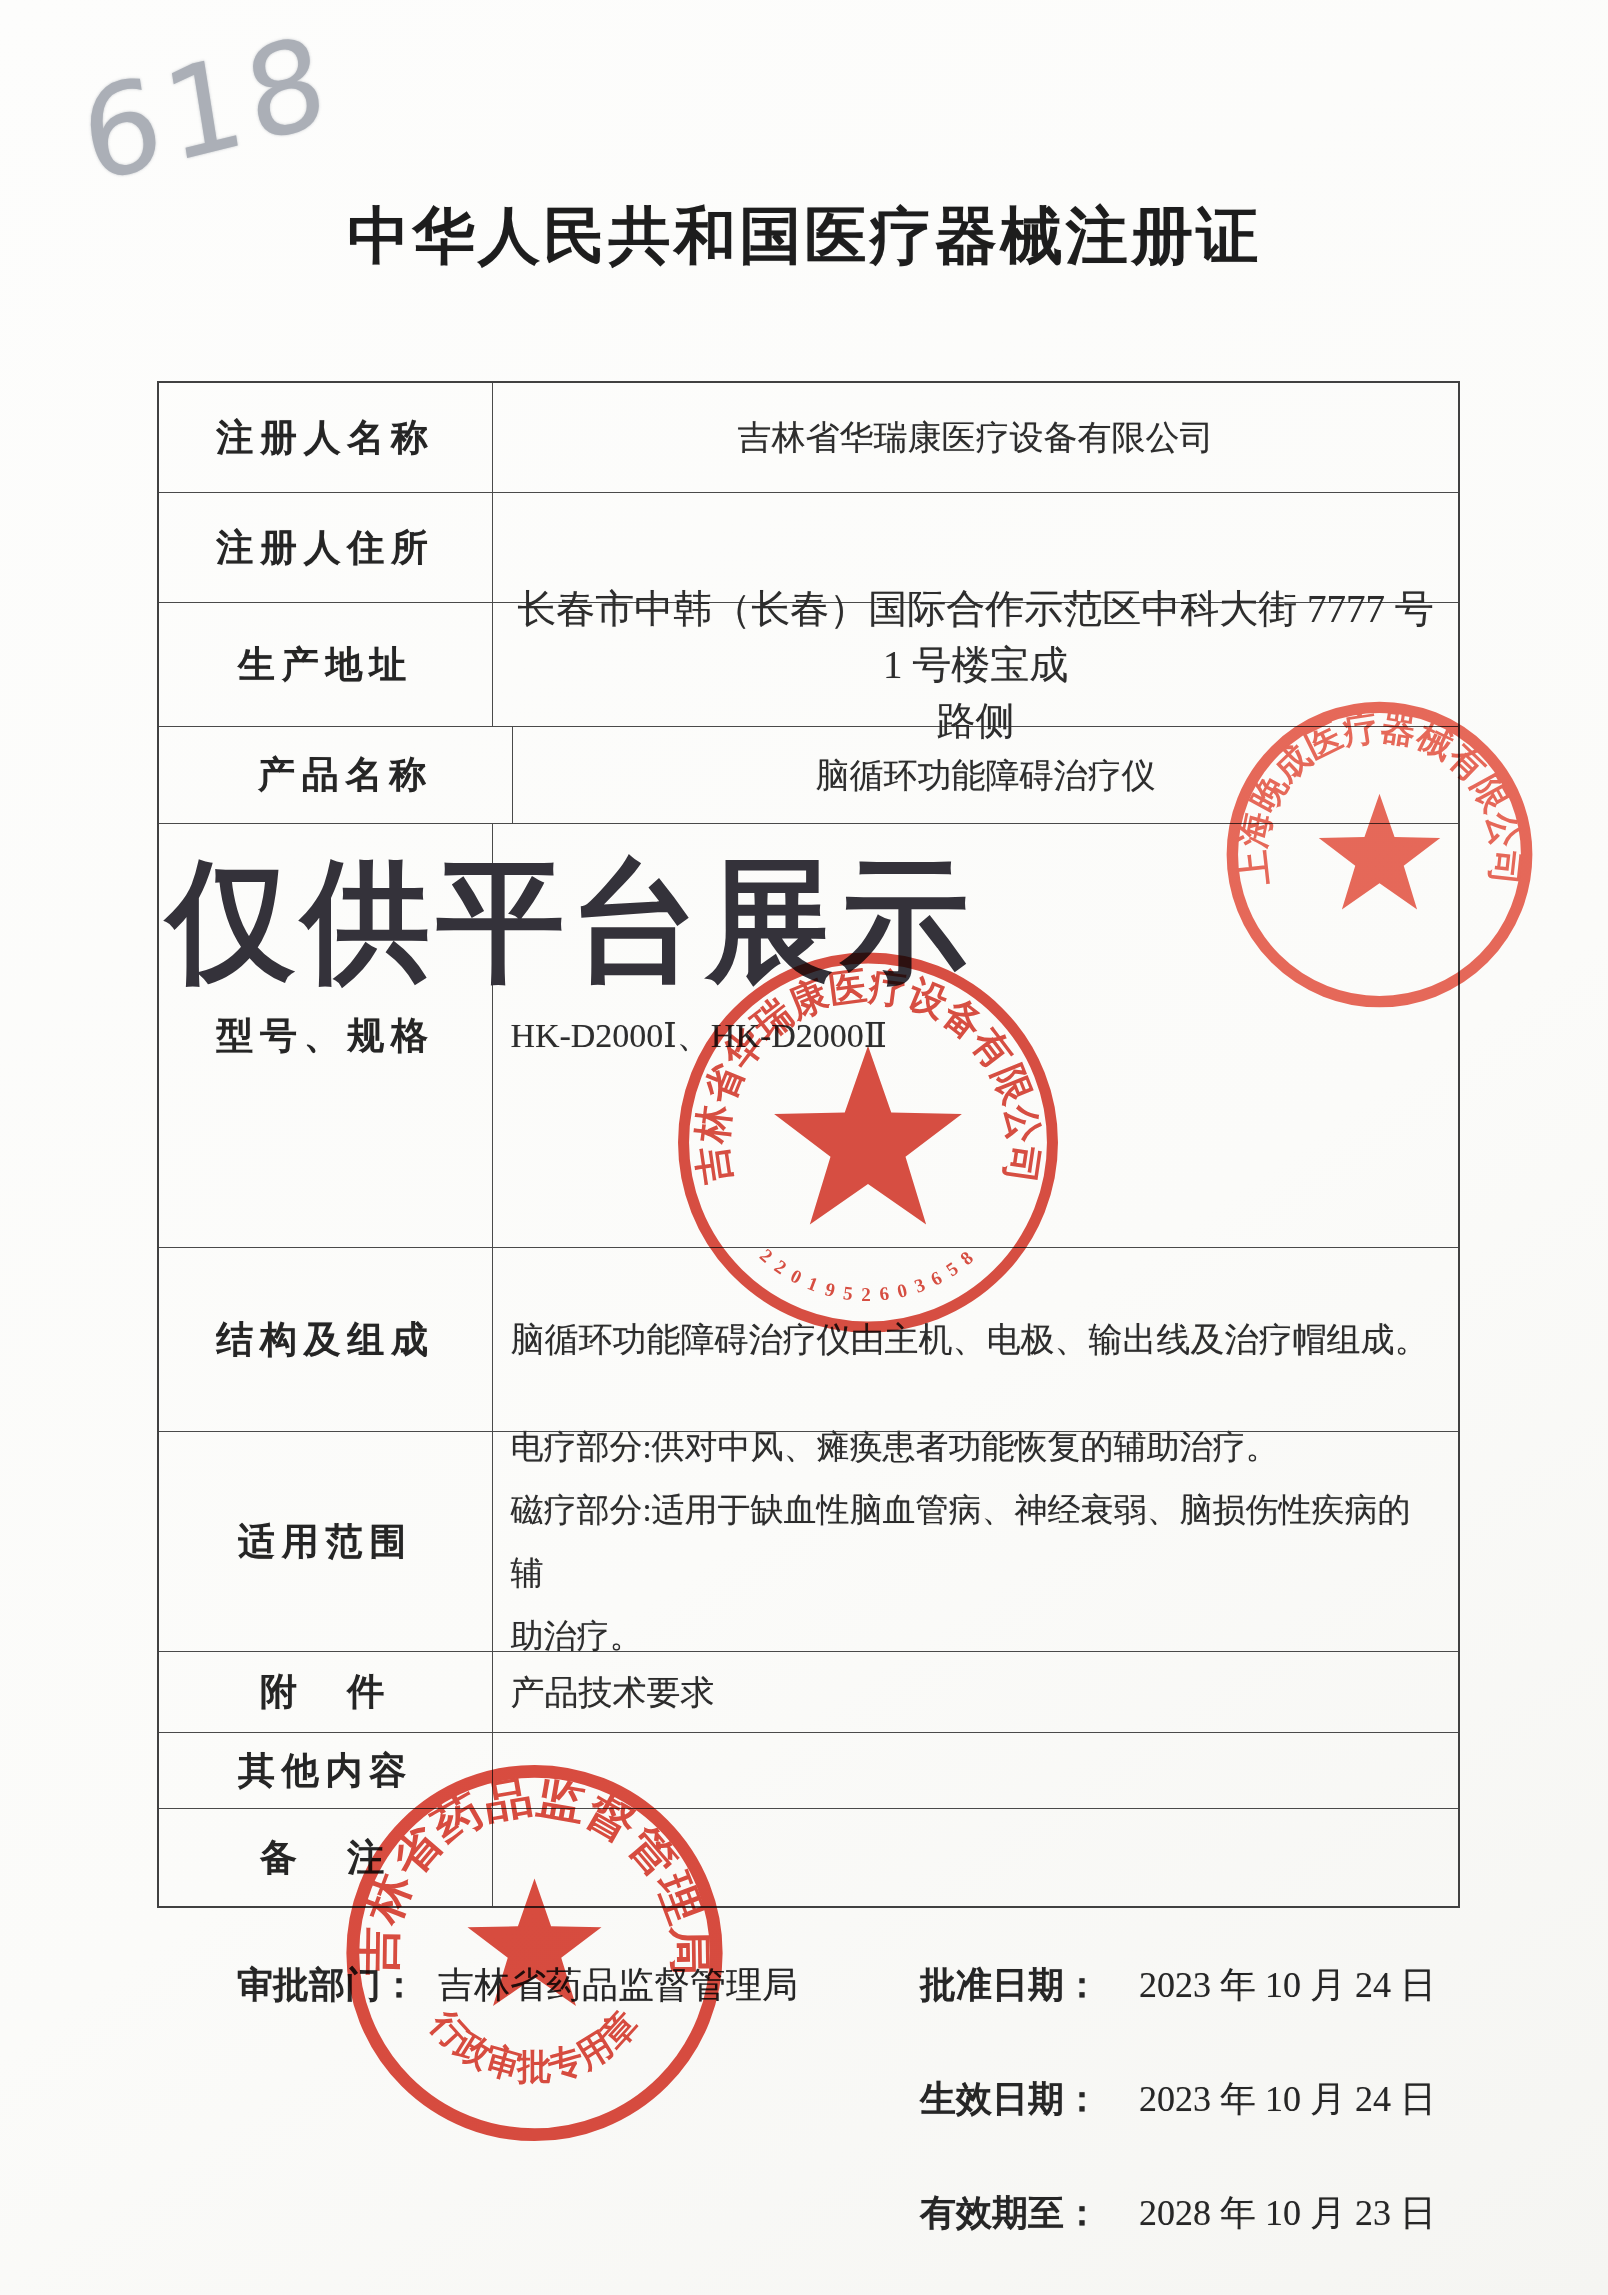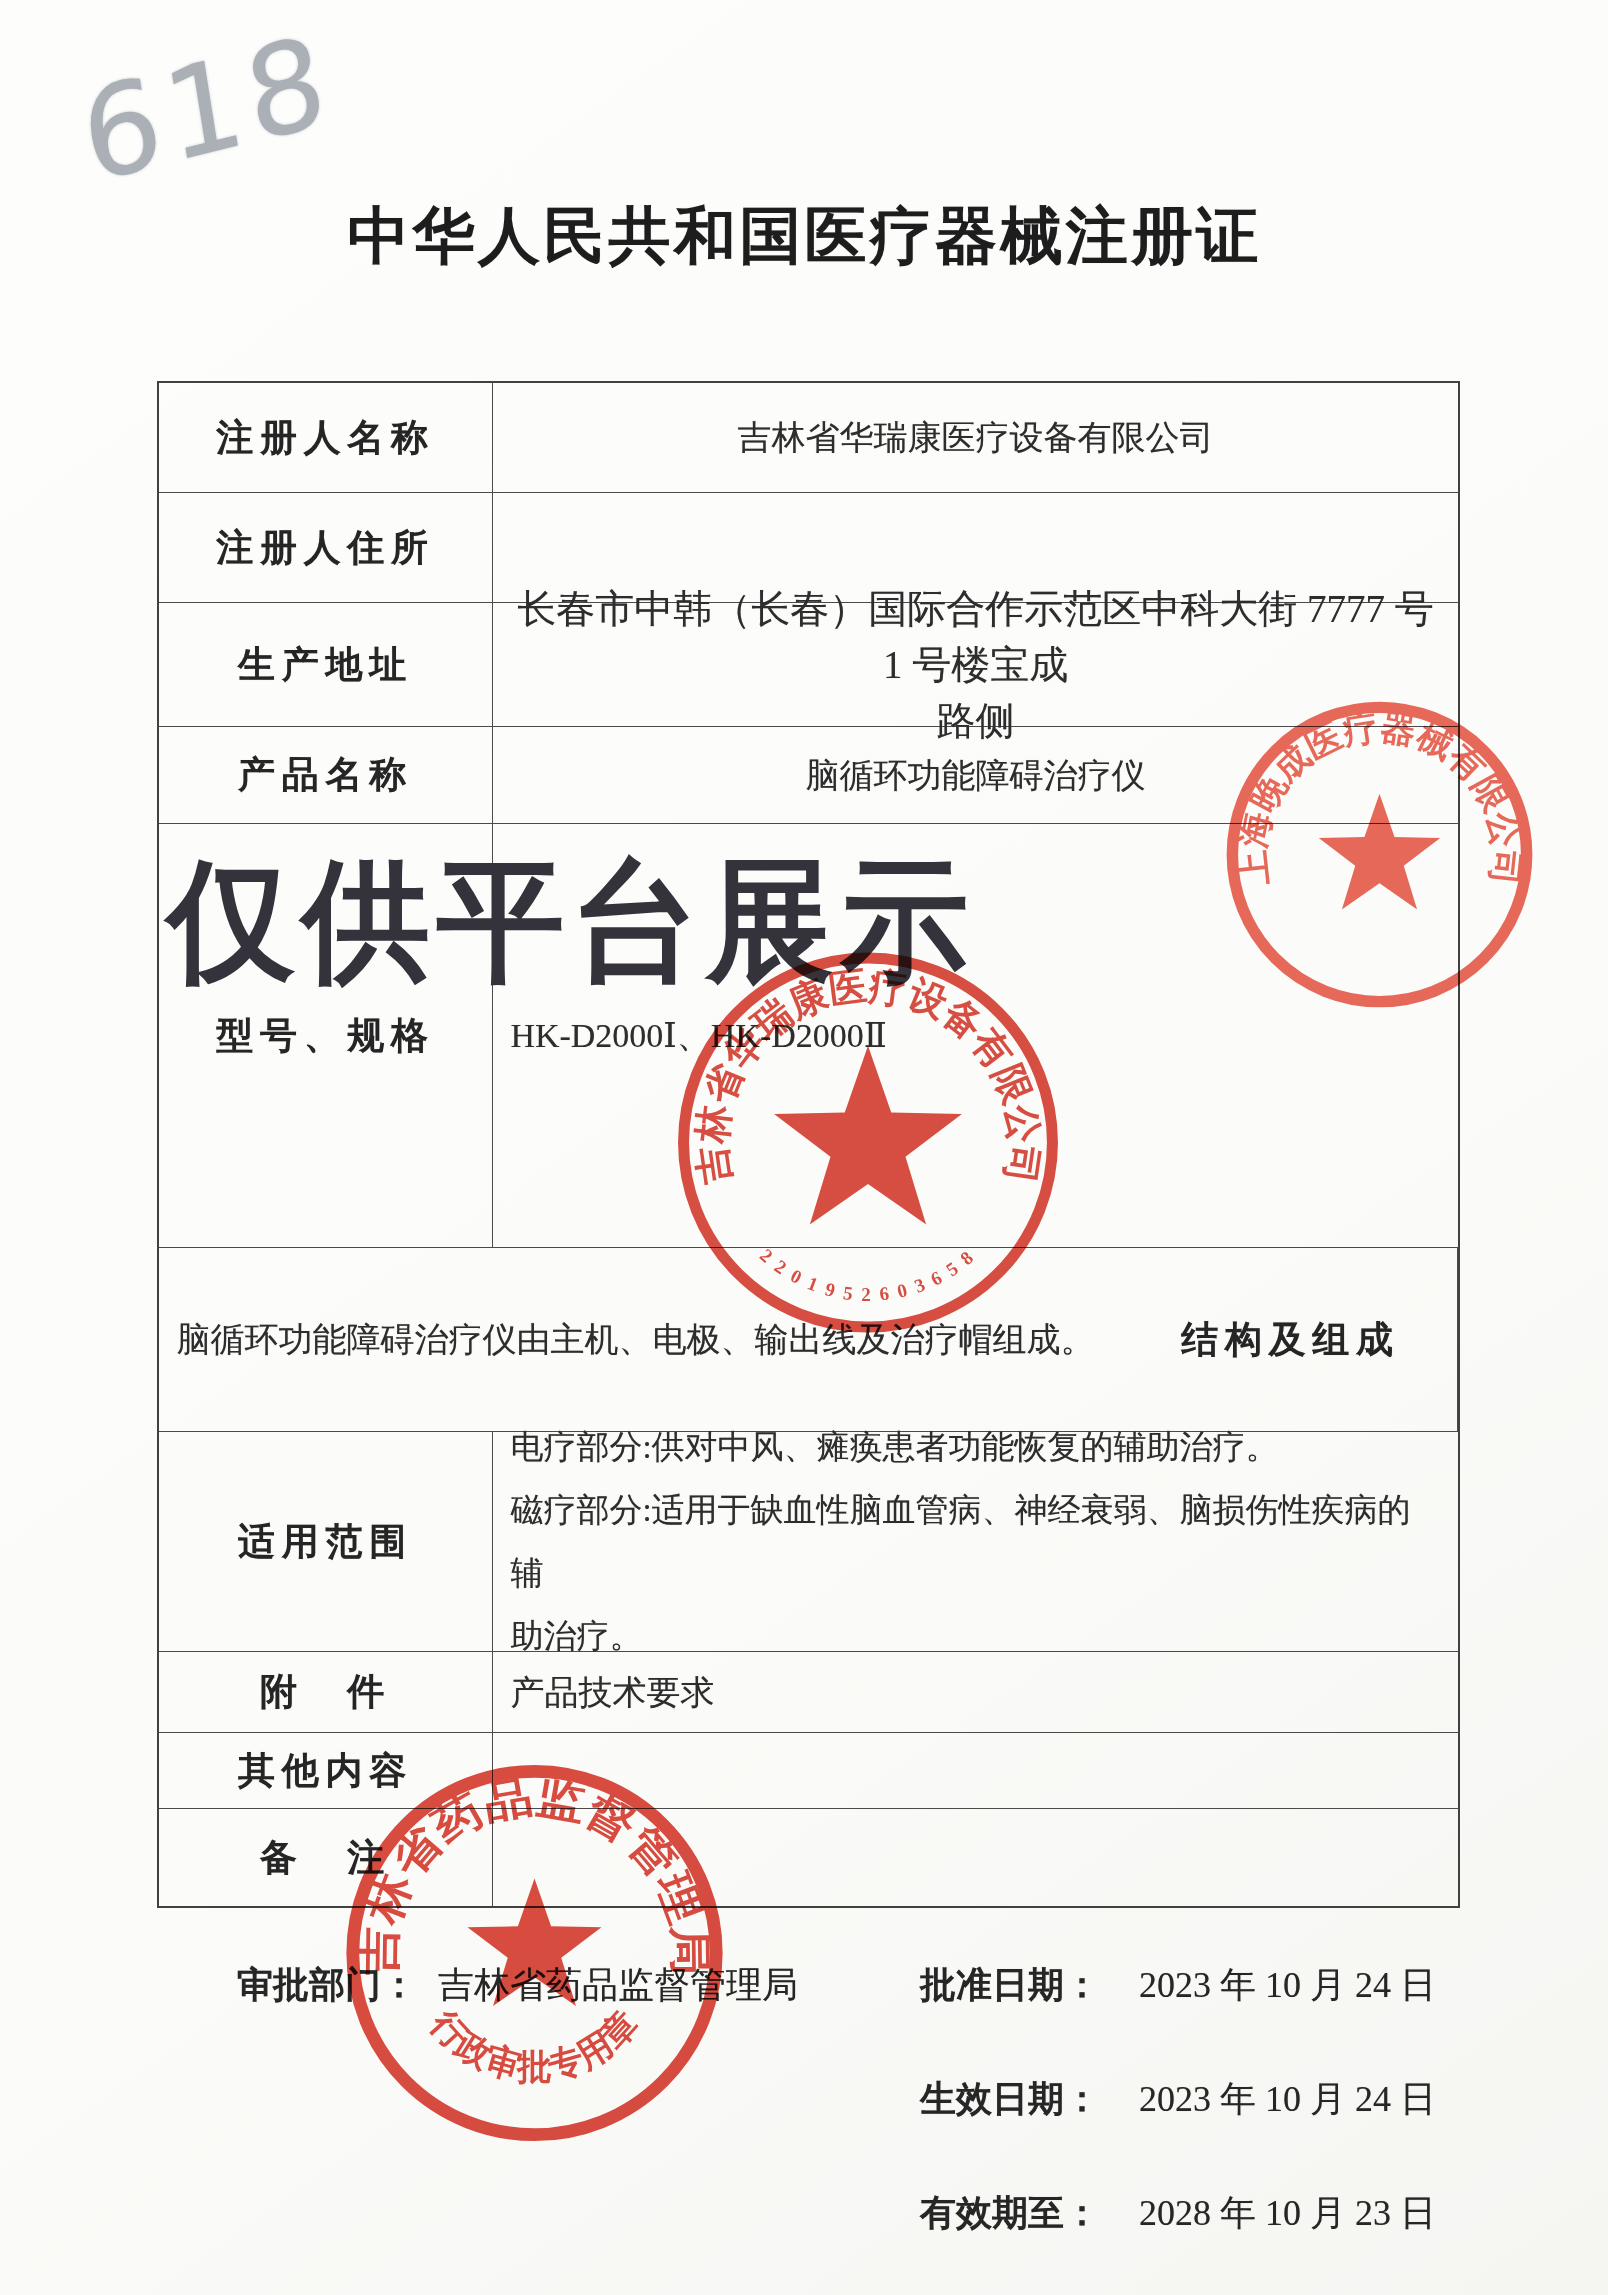--- a/index.html
+++ b/index.html
@@ -57,21 +57,21 @@
   }
   .td{
     flex:1;justify-content:center;
     font-size:34px;font-weight:400;color:#2d2d2d;
     text-align:center;white-space:pre-line;
     line-height:57px;
     padding:0 16px;
   }
   .td.left{justify-content:flex-start;text-align:left;padding-left:17.4px;}
   .r0{height:110px;} .r1{height:110px;} .r2{height:124px;}
-  .r3{height:97px;} .r4{height:424px;} .r5{height:184px;}
+  .r3{height:97px;padding-left:20px;} .r4{height:424px;} .r5{height:184px;}
   .r6{height:220px;} .r7{height:81px;} .r8{height:76px;} .r9{height:97px;}
   .r2 .td{font-size:39px;line-height:56px;}
   .r6 .td{line-height:63px;font-size:33px;}
 
   
   .watermark{
     position:absolute;left:167px;top:836px;
     font-family:"Liberation Sans","DejaVu Sans",sans-serif;
     font-size:128px;font-weight:900;letter-spacing:6.7px;
     color:#34323a;
@@ -123,22 +123,22 @@
     </div>
     <div class="trow r3">
       <div class="cell th doc-text">产品名称</div>
       <div class="cell td doc-text">脑循环功能障碍治疗仪</div>
     </div>
     <div class="trow r4">
       <div class="cell th doc-text">型号、规格</div>
       <div class="cell td left doc-text">HK-D2000Ⅰ、HK-D2000Ⅱ</div>
     </div>
     <div class="trow r5">
+      <div class="cell th doc-text">结构及组成</div>
       <div class="cell td left doc-text">脑循环功能障碍治疗仪由主机、电极、输出线及治疗帽组成。</div>
-      <div class="cell th doc-text">结构及组成</div>
     </div>
     <div class="trow r6">
       <div class="cell th doc-text">适用范围</div>
       <div class="cell td left doc-text">电疗部分:供对中风、瘫痪患者功能恢复的辅助治疗。
 磁疗部分:适用于缺血性脑血管病、神经衰弱、脑损伤性疾病的辅
 助治疗。</div>
     </div>
     <div class="trow r7">
       <div class="cell th doc-text">附　件</div>
       <div class="cell td left doc-text">产品技术要求</div>

